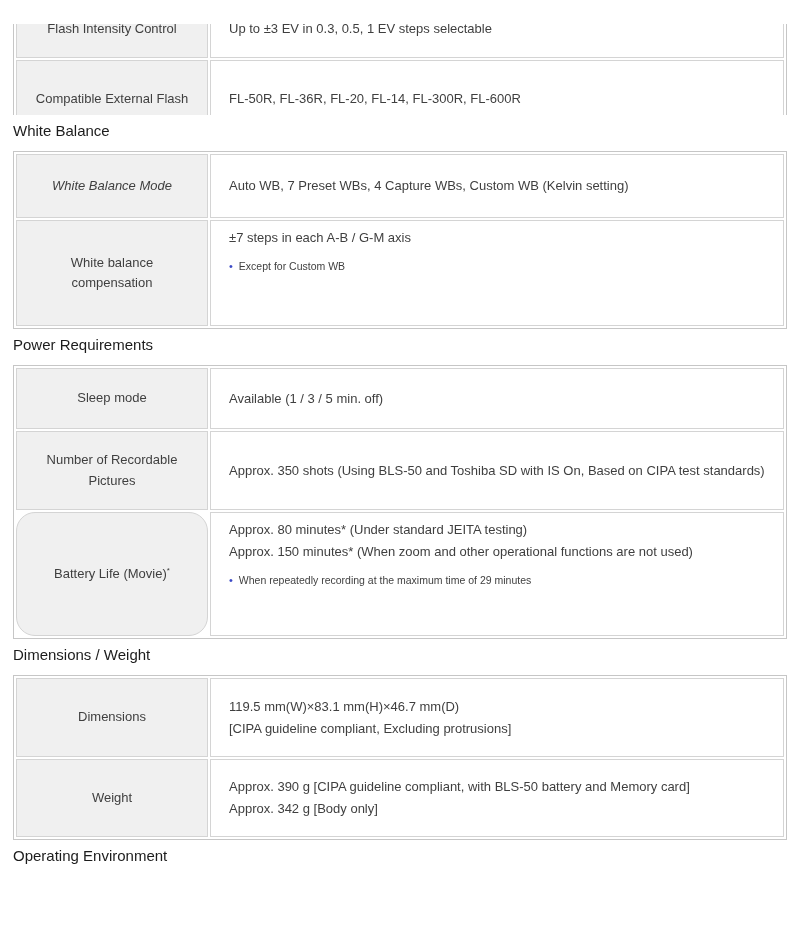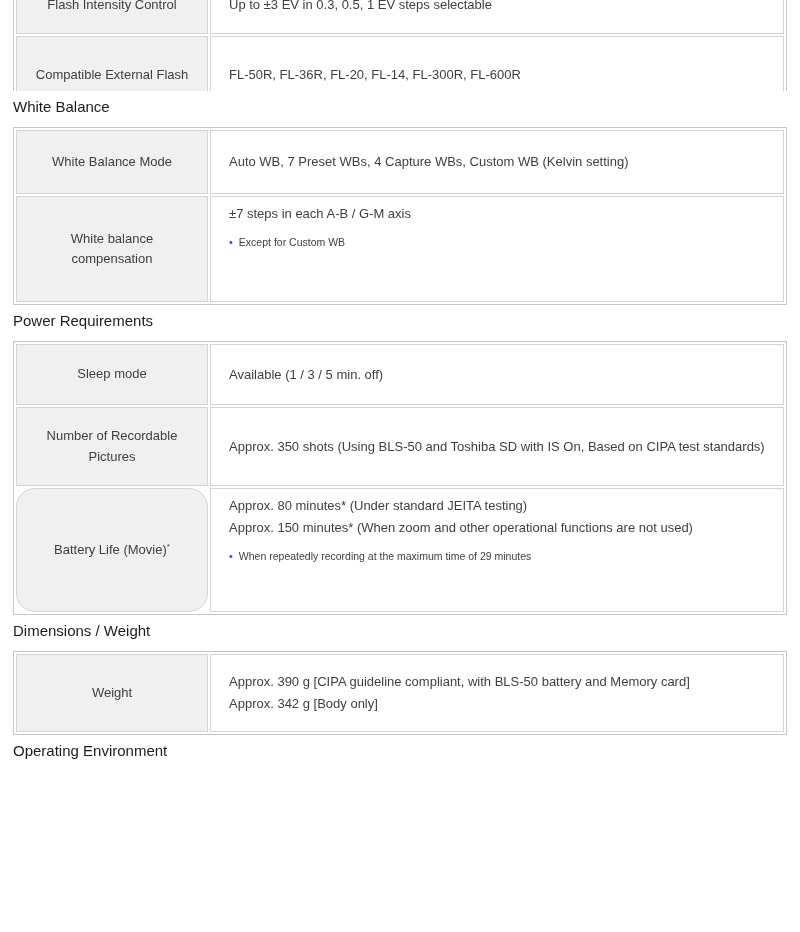--- a/index.html
+++ b/index.html
@@ -73,21 +73,21 @@
   sup.label-mark {
     font-size: 8px;
     color: #3f3f3f;
   }
 </style>
 </head>
 <body>
 
 <div class="page">
   <div class="content" id="sections-root">
-      <div class="table-clip" style="height: 91px;">
+      <div class="table-clip" style="height: 91px; margin-top: 24px;">
         <table class="spec" style="margin-top: -27px;">
           <tbody>
             <tr>
               <td class="label-cell" style="height: 44px;"><span>Flash Intensity Control</span></td>
               <td class="value-cell">
                 <span class="value-line">Up to ±3 EV in 0.3, 0.5, 1 EV steps selectable</span>
               </td>
             </tr>
             <tr>
               <td class="label-cell" style="height: 64px;"><span>Compatible External Flash</span></td>
@@ -96,21 +96,21 @@
               </td>
             </tr>
           </tbody>
         </table>
       </div>
       <h2 class="section-title">White Balance</h2>
       <div class="table-clip">
         <table class="spec">
           <tbody>
             <tr>
-              <td class="label-cell" style="height: 50px;"><span>White Balance Mode</span></td>
+              <td class="label-cell" style="height: 50px; font-style: italic;"><span>White Balance Mode</span></td>
               <td class="value-cell">
                 <span class="value-line">Auto WB, 7 Preset WBs, 4 Capture WBs, Custom WB (Kelvin setting)</span>
               </td>
             </tr>
             <tr>
               <td class="label-cell" style="height: 92px;"><span>White balance compensation</span></td>
               <td class="value-cell top-align">
                 <span class="value-line">±7 steps in each A-B / G-M axis</span>
                 <div class="note-line"><span class="note-bullet">•</span><span>Except for Custom WB</span></div>
               </td>
@@ -143,20 +143,27 @@
               </td>
             </tr>
           </tbody>
         </table>
       </div>
       <h2 class="section-title">Dimensions / Weight</h2>
       <div class="table-clip">
         <table class="spec">
           <tbody>
             <tr>
+              <td class="label-cell" style="height: 65px;"><span>Dimensions</span></td>
+              <td class="value-cell">
+                <span class="value-line">119.5 mm(W)×83.1 mm(H)×46.7 mm(D)</span>
+                <span class="value-line">[CIPA guideline compliant, Excluding protrusions]</span>
+              </td>
+            </tr>
+            <tr>
               <td class="label-cell" style="height: 64px;"><span>Weight</span></td>
               <td class="value-cell">
                 <span class="value-line">Approx. 390 g [CIPA guideline compliant, with BLS-50 battery and Memory card]</span>
                 <span class="value-line">Approx. 342 g [Body only]</span>
               </td>
             </tr>
           </tbody>
         </table>
       </div>
       <h2 class="section-title">Operating Environment</h2>

